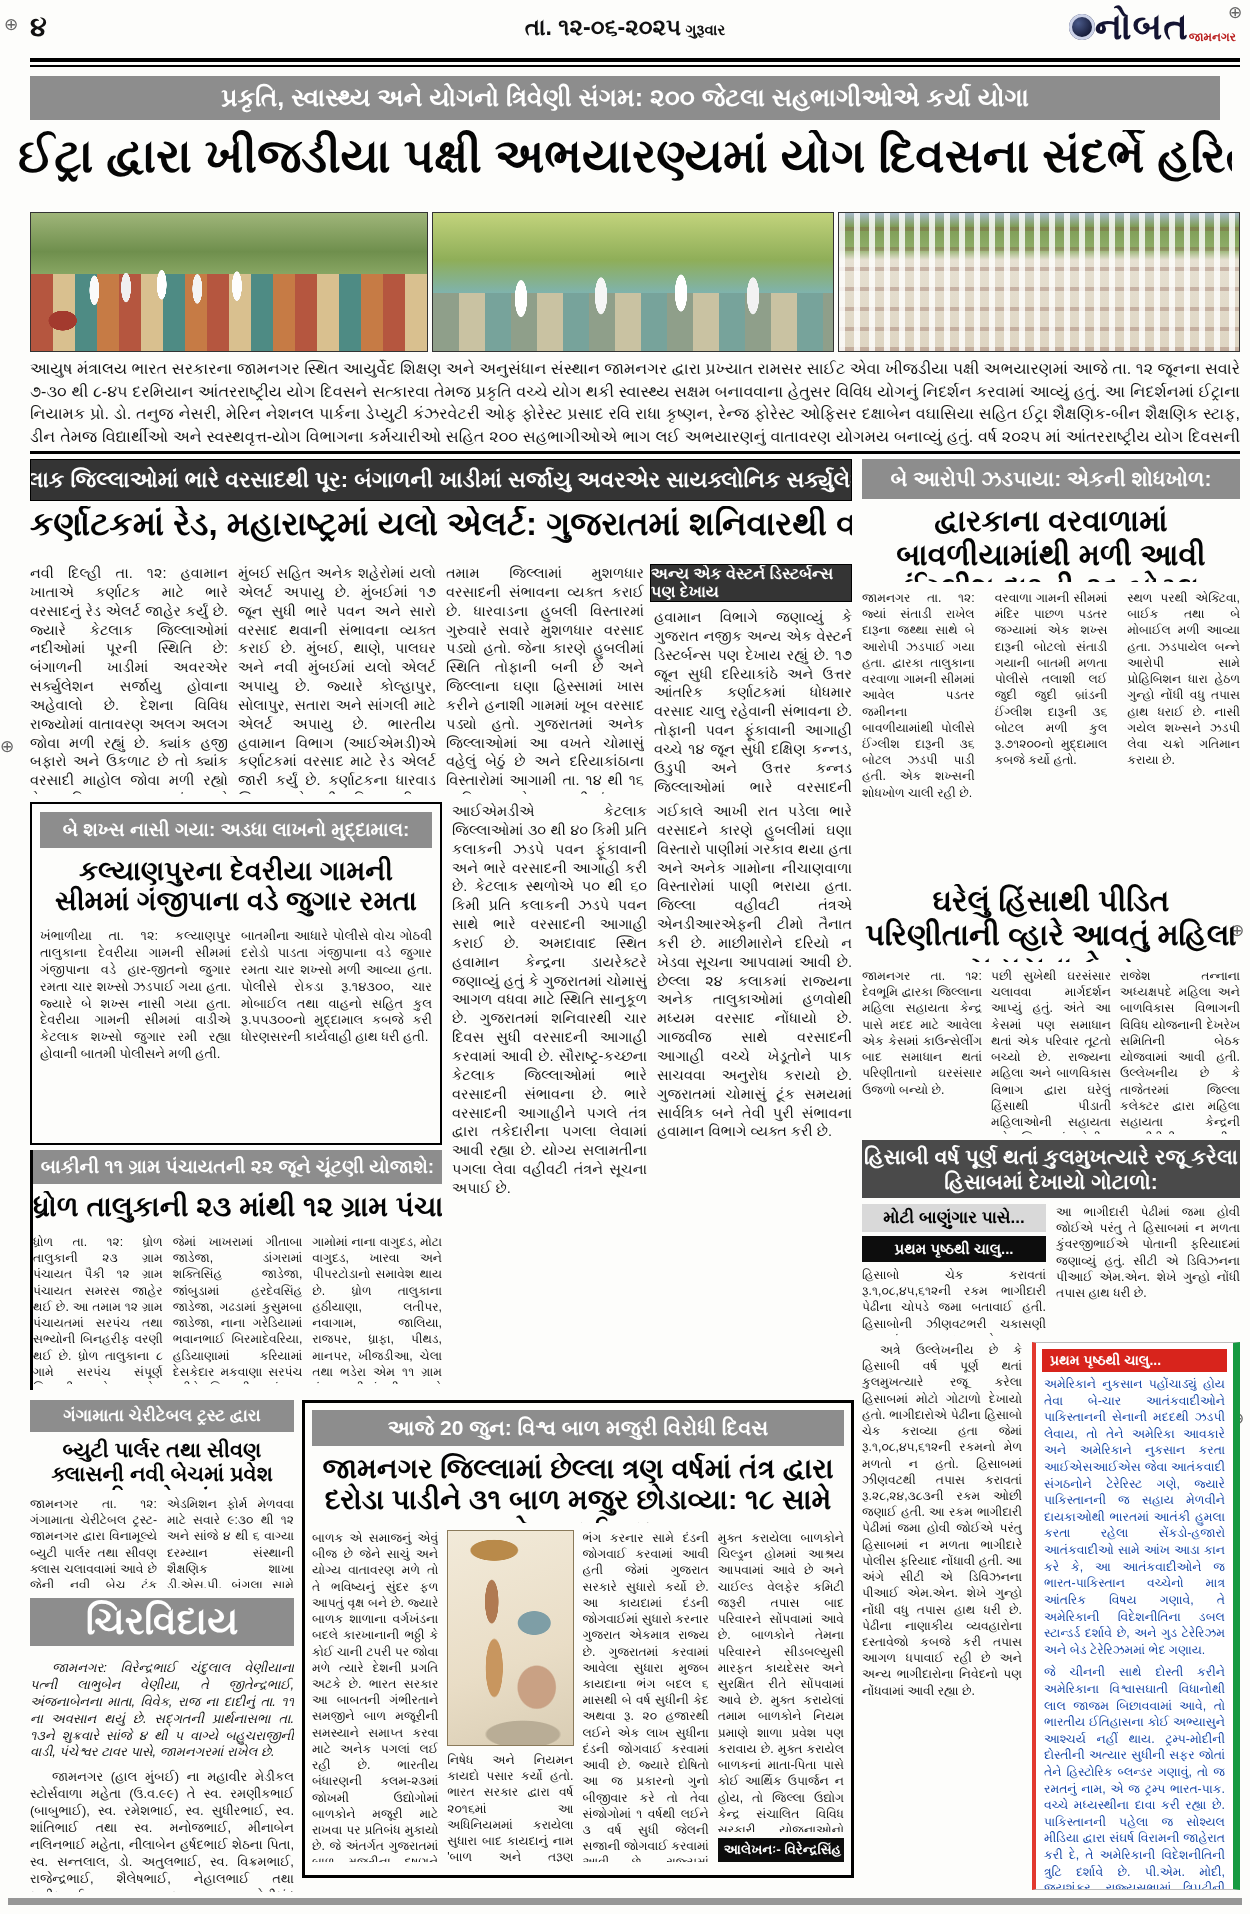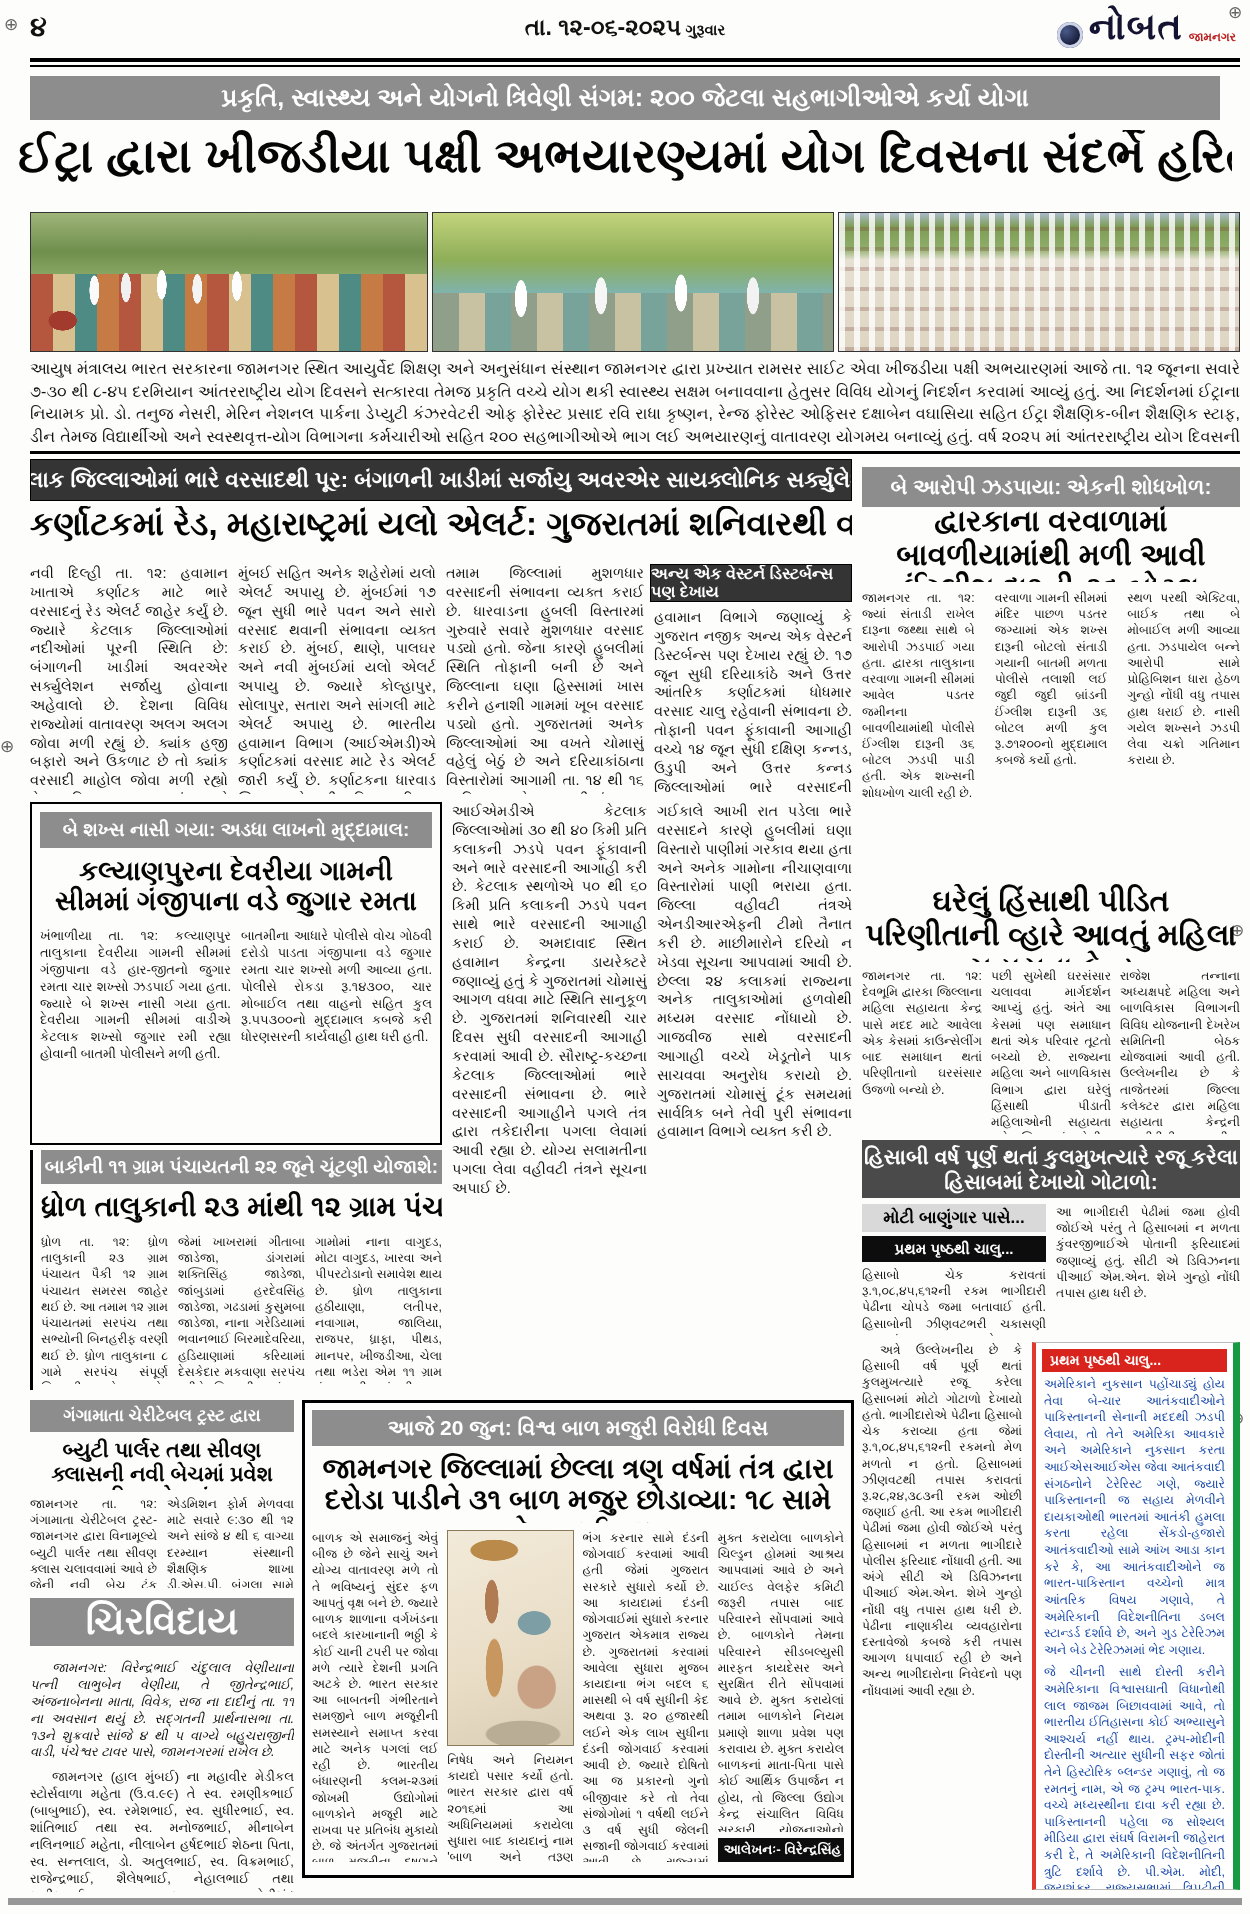--- a/index.html
+++ b/index.html
@@ -17,21 +17,21 @@
   .banner-black{background:#0d0d0d;color:#fff;font-weight:bold;display:flex;align-items:center;justify-content:center;overflow:hidden;}
   .headline{font-weight:bold;color:#050505;line-height:1.12;overflow:hidden;}
   .cols{display:flex;gap:10px;overflow:hidden;}
   .col{flex:1;margin:0;text-align:justify;overflow:hidden;}
   .t15{font-size:14.5px;line-height:1.3;}
   .t13{font-size:13px;line-height:1.3;}
   .t12{font-size:12.3px;line-height:1.32;}
   .boxed{border:2px solid #000;}
   .photo{border:1px solid #333;overflow:hidden;}
   .cross{position:absolute;color:#666;font-size:17px;}
-  .mast{display:flex;align-items:flex-end;gap:6px;}
+  .mast{display:flex;align-items:center;gap:0;}
   .mast-icon{width:26px;height:26px;border-radius:50%;
      background:radial-gradient(circle at 35% 35%,#4a5a8a,#10142e 70%);
      box-shadow:inset 0 0 0 3px #cdd3e8;}
   .mast-name{font-size:37px;font-weight:bold;color:#141432;letter-spacing:1px;}
   .mast-sub{font-size:12px;font-weight:bold;color:#b91c1c;align-self:flex-end;margin-bottom:4px;}
   .credit-bar{background:#0d0d0d;color:#fff;font-weight:bold;font-size:13.5px;text-align:center;padding:4px 6px;margin-top:6px;}
   
   #photo1{background:
     radial-gradient(ellipse 8px 24px at 16% 56%,#fafafa 60%,transparent 63%),
     radial-gradient(ellipse 8px 24px at 24% 54%,#f0f0f0 60%,transparent 63%),
@@ -117,21 +117,21 @@
 
   <div class="abs boxed" style="left:30px;top:802px;width:412px;height:343px;padding:8px;">
     <div class="banner-gray nowrap" style="height:36px;font-size:19px;">બે શખ્સ નાસી ગયા: અડધા લાખનો મુદ્દામાલ:</div>
     <div class="headline ctr" style="font-size:27px;margin:8px 0;height:64px;">કલ્યાણપુરના દેવરીયા ગામની સીમમાં ગંજીપાના વડે જુગાર રમતા ચાર પકડાયા</div>
     <div class="cols" style="height:200px;">
       <p class="col t13">ખંભાળીયા તા. ૧૨: કલ્યાણપુર તાલુકાના દેવરીયા ગામની સીમમાં ગંજીપાના વડે હાર-જીતનો જુગાર રમતા ચાર શખ્સો ઝડપાઈ ગયા હતા. જ્યારે બે શખ્સ નાસી ગયા હતા. દેવરીયા ગામની સીમમાં વાડીએ કેટલાક શખ્સો જુગાર રમી રહ્યા હોવાની બાતમી પોલીસને મળી હતી.</p>
       <p class="col t13">બાતમીના આધારે પોલીસે વોચ ગોઠવી દરોડો પાડતા ગંજીપાના વડે જુગાર રમતા ચાર શખ્સો મળી આવ્યા હતા. પોલીસે રોકડા રૂ.૧૪૩૦૦, ચાર મોબાઈલ તથા વાહનો સહિત કુલ રૂ.૫૫૩૦૦નો મુદ્દામાલ કબજે કરી ધોરણસરની કાર્યવાહી હાથ ધરી હતી.</p>
     </div>
   </div>
 
-  <div class="abs" style="left:30px;top:1150px;width:412px;height:240px;border-left:3px solid #000;padding:0 0 0 8px;">
+  <div class="abs" style="left:30px;top:1150px;width:412px;height:240px;border-left:3px solid #000;padding:0 0 0 0;">
     <div class="banner-gray nowrap" style="height:34px;font-size:19px;">બાકીની ૧૧ ગ્રામ પંચાયતની ૨૨ જૂને ચૂંટણી યોજાશે:</div>
     <div class="headline ctr nowrap" style="font-size:28px;margin:7px 0;height:36px;">ધ્રોળ તાલુકાની ૨૩ માંથી ૧૨ ગ્રામ પંચાયત થશે સમરસ</div>
     <div class="cols" style="height:150px;">
       <p class="col t12">ધ્રોળ તા. ૧૨: ધ્રોળ તાલુકાની ૨૩ ગ્રામ પંચાયત પૈકી ૧૨ ગ્રામ પંચાયત સમરસ જાહેર થઈ છે. આ તમામ ૧૨ ગ્રામ પંચાયતમાં સરપંચ તથા સભ્યોની બિનહરીફ વરણી થઈ છે. ધ્રોળ તાલુકાના ૮ ગામે સરપંચ સંપૂર્ણ બિનહરીફ જાહેર થયા છે.</p>
       <p class="col t12">જેમાં ખાખરામાં ગીતાબા જાડેજા, ડાંગરામાં શક્તિસિંહ જાડેજા, જાંબુડામાં હરદેવસિંહ જાડેજા, ગઢડામાં કુસુમબા જાડેજા, નાના ગરેડિયામાં ભવાનભાઈ બિરમાદેવરિયા, હડિયાણામાં કરિયામાં દેસકેદાર મકવાણા સરપંચ તરીકે બિનહરીફ ચૂંટાયા છે.</p>
       <p class="col t12">ગામોમાં નાના વાગુદડ, મોટા વાગુદડ, ખારવા અને પીપરટોડાનો સમાવેશ થાય છે. ધ્રોળ તાલુકાના હઠીયાણા, લતીપર, નવાગામ, જાલિયા, રાજપર, ધ્રાફા, પીથડ, માનપર, ખીજડીઆ, ચેલા તથા ભડેરા એમ ૧૧ ગ્રામ પંચાયતની ચૂંટણી ૨૨ જૂને યોજાશે.</p>
     </div>
   </div>
 
   <div class="abs" style="left:30px;top:1400px;width:264px;height:190px;">
@@ -159,21 +159,21 @@
         <p class="jus t12" style="margin:0;flex:1;overflow:hidden;">નિષેધ અને નિયમન કાયદો પસાર કર્યો હતો. ભારત સરકાર દ્વારા વર્ષ ૨૦૧૬માં આ અધિનિયમમાં કરાયેલા સુધારા બાદ કાયદાનું નામ 'બાળ અને તરૂણ શ્રમયોગી (પ્રતિબંધ અને નિયમન) અધિનિયમ' કરવામાં આવ્યું છે. બાળ અને તરૂણ શ્રમયોગી (પ્રતિબંધ અને નિયમન) કાયદાનો</p>
       </div>
       <p class="col t12">ભંગ કરનાર સામે દંડની જોગવાઈ કરવામાં આવી હતી જેમાં ગુજરાત સરકારે સુધારો કર્યો છે. આ કાયદામાં દંડની જોગવાઈમાં સુધારો કરનાર ગુજરાત એકમાત્ર રાજ્ય છે. ગુજરાતમાં કરવામાં આવેલા સુધારા મુજબ કાયદાના ભંગ બદલ ૬ માસથી બે વર્ષ સુધીની કેદ અથવા રૂ. ૨૦ હજારથી લઈને એક લાખ સુધીના દંડની જોગવાઈ કરવામાં આવી છે. જ્યારે દોષિતો આ જ પ્રકારનો ગુનો બીજીવાર કરે તો તેવા સંજોગોમાં ૧ વર્ષથી લઈને ૩ વર્ષ સુધી જેલની સજાની જોગવાઈ કરવામાં આવી છે. રાજ્યમાં બાળમજૂરી વિરોધી કાયદાના અસરકારક અમલીકરણ માટે દરેક જિલ્લામાં કલેક્ટરશ્રીની અધ્યક્ષતામાં એક વિશેષ જિલ્લા ટાસ્ક ફોર્સની રચના કરવામાં આવે છે. આ ટાસ્ક ફોર્સ દ્વારા દર મહિને નિયમિત બેઠક યોજી રેડનું આયોજન કરી બાળ મજૂરોને મુક્ત કરાવે છે. બાળમજૂરી અટકાવવા માટે રેડ કર્યા બાદ બાળકોને રેસ્ક્યુ કરીને તેમનું રિહેબિલિટેશન (પુનર્વસન) પણ કરવામાં આવે છે.</p>
       <div class="col" style="display:flex;flex-direction:column;">
         <p class="jus t12" style="margin:0;flex:1;overflow:hidden;">મુક્ત કરાયેલા બાળકોને ચિલ્ડ્રન હોમમાં આશ્રય આપવામાં આવે છે અને ચાઈલ્ડ વેલફેર કમિટી જરૂરી તપાસ બાદ પરિવારને સોંપવામાં આવે છે. બાળકોને તેમના પરિવારને સીડબલ્યુસી મારફત કાયદેસર અને સુરક્ષિત રીતે સોંપવામાં આવે છે. મુક્ત કરાયેલાં તમામ બાળકોને નિયમ પ્રમાણે શાળા પ્રવેશ પણ કરાવાય છે. મુક્ત કરાયેલ બાળકનાં માતા-પિતા પાસે કોઈ આર્થિક ઉપાર્જન ન હોય, તો જિલ્લા ઉદ્યોગ કેન્દ્ર સંચાલિત વિવિધ સરકારી યોજનાઓનો લાભ અપાવી પરિવારનું આર્થિક સશક્તિકરણ કરવામાં આવે છે. વિશ્વભરમાં ૧૨ જૂને બાળ મજૂરી વિરોધી દિવસ ઉજવાશે. જેનો ઉદ્દેશ બાળ કામદારોની સલામતીમાં સુધારો કરવાનો અને બાળ મજૂરીનો વહેલી તકે અંત લાવવાનો છે.</p>
         <div class="credit-bar nowrap">આલેખનઃ- વિરેન્દ્રસિંહ પરમાર</div>
       </div>
     </div>
   </div>
 
-  <div class="abs banner-gray nowrap" style="left:862px;top:459px;width:378px;height:40px;font-size:21px;margin-top:8px;">બે આરોપી ઝડપાયા: એકની શોધખોળ:</div>
+  <div class="abs banner-gray nowrap" style="left:862px;top:459px;width:378px;height:40px;font-size:21px;">બે આરોપી ઝડપાયા: એકની શોધખોળ:</div>
   <div class="abs headline ctr" style="left:862px;top:504px;width:378px;height:78px;font-size:30px;">દ્વારકાના વરવાળામાં બાવળીયામાંથી મળી આવી ઈંગ્લીશ દારૂની ૩૬ બોટલ</div>
   <div class="abs cols" style="left:862px;top:590px;width:378px;height:242px;gap:20px;">
     <p class="col t12">જામનગર તા. ૧૨: જ્યાં સંતાડી રાખેલ દારૂના જથ્થા સાથે બે આરોપી ઝડપાઈ ગયા હતા. દ્વારકા તાલુકાના વરવાળા ગામની સીમમાં આવેલ પડતર જમીનના બાવળીયામાંથી પોલીસે ઈંગ્લીશ દારૂની ૩૬ બોટલ ઝડપી પાડી હતી. એક શખ્સની શોધખોળ ચાલી રહી છે.</p>
     <p class="col t12">વરવાળા ગામની સીમમાં મંદિર પાછળ પડતર જગ્યામાં એક શખ્સ દારૂની બોટલો સંતાડી ગયાની બાતમી મળતા પોલીસે તલાશી લઈ જુદી જુદી બ્રાંડની ઈંગ્લીશ દારૂની ૩૬ બોટલ મળી કુલ રૂ.૭૧૨૦૦નો મુદ્દામાલ કબજે કર્યો હતો.</p>
     <p class="col t12">સ્થળ પરથી એક્ટિવા, બાઈક તથા બે મોબાઈલ મળી આવ્યા હતા. ઝડપાયેલ બન્ને આરોપી સામે પ્રોહિબિશન ધારા હેઠળ ગુન્હો નોંધી વધુ તપાસ હાથ ધરાઈ છે. નાસી ગયેલ શખ્સને ઝડપી લેવા ચક્રો ગતિમાન કરાયા છે.</p>
   </div>
 
   <div class="abs headline ctr" style="left:862px;top:884px;width:378px;height:78px;font-size:30px;">ઘરેલું હિંસાથી પીડિત પરિણીતાની વ્હારે આવતું મહિલા સહાયતા કેન્દ્ર</div>
   <div class="abs cols" style="left:862px;top:968px;width:378px;height:166px;gap:9px;">
     <p class="col t12">જામનગર તા. ૧૨: દેવભૂમિ દ્વારકા જિલ્લાના મહિલા સહાયતા કેન્દ્ર પાસે મદદ માટે આવેલા એક કેસમાં કાઉન્સેલીંગ બાદ સમાધાન થતાં પરિણીતાનો ઘરસંસાર ઉજળો બન્યો છે.</p>

